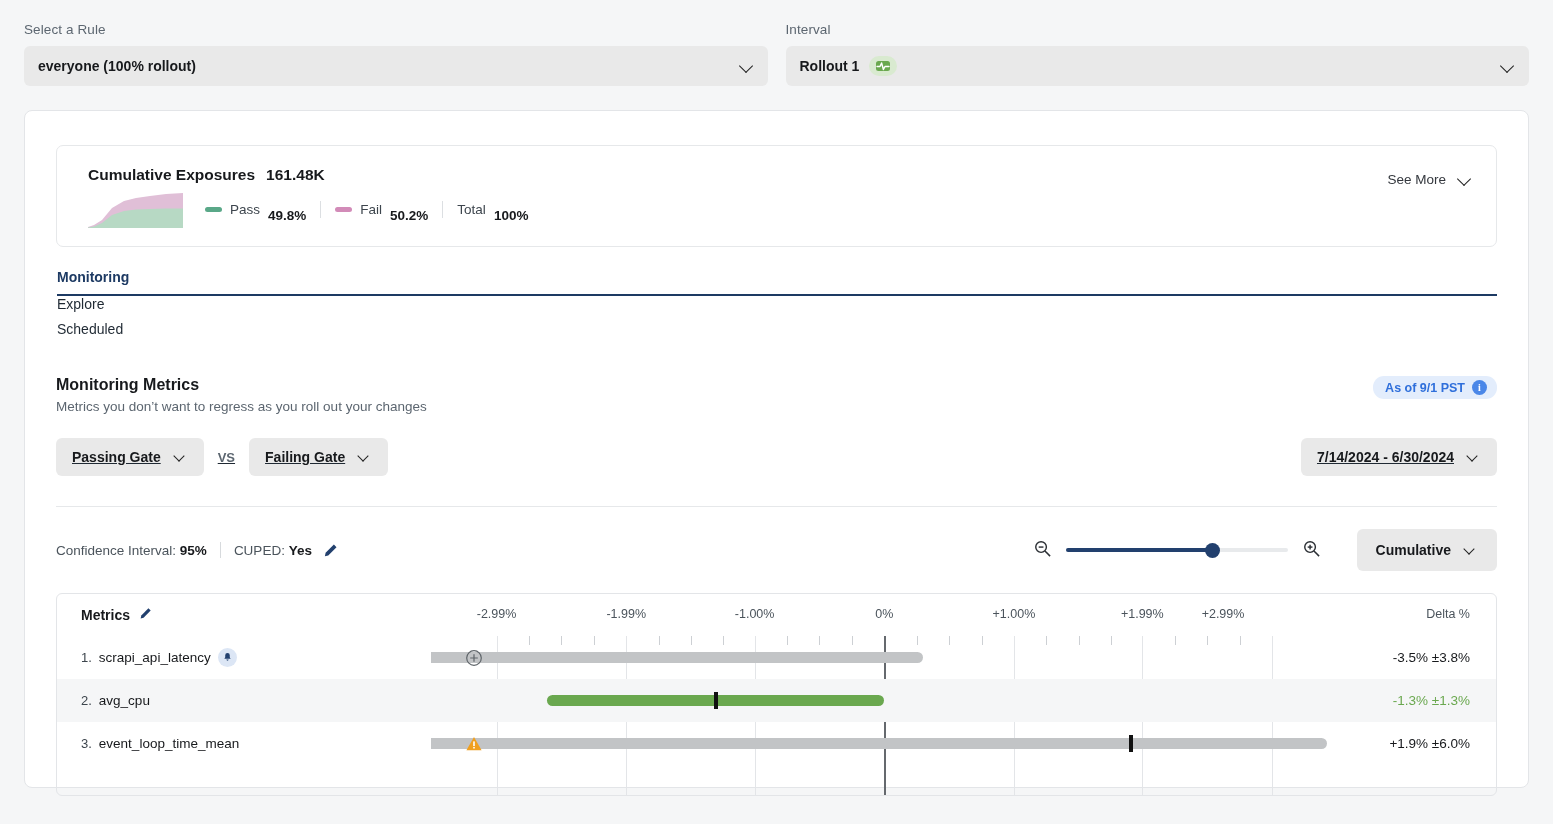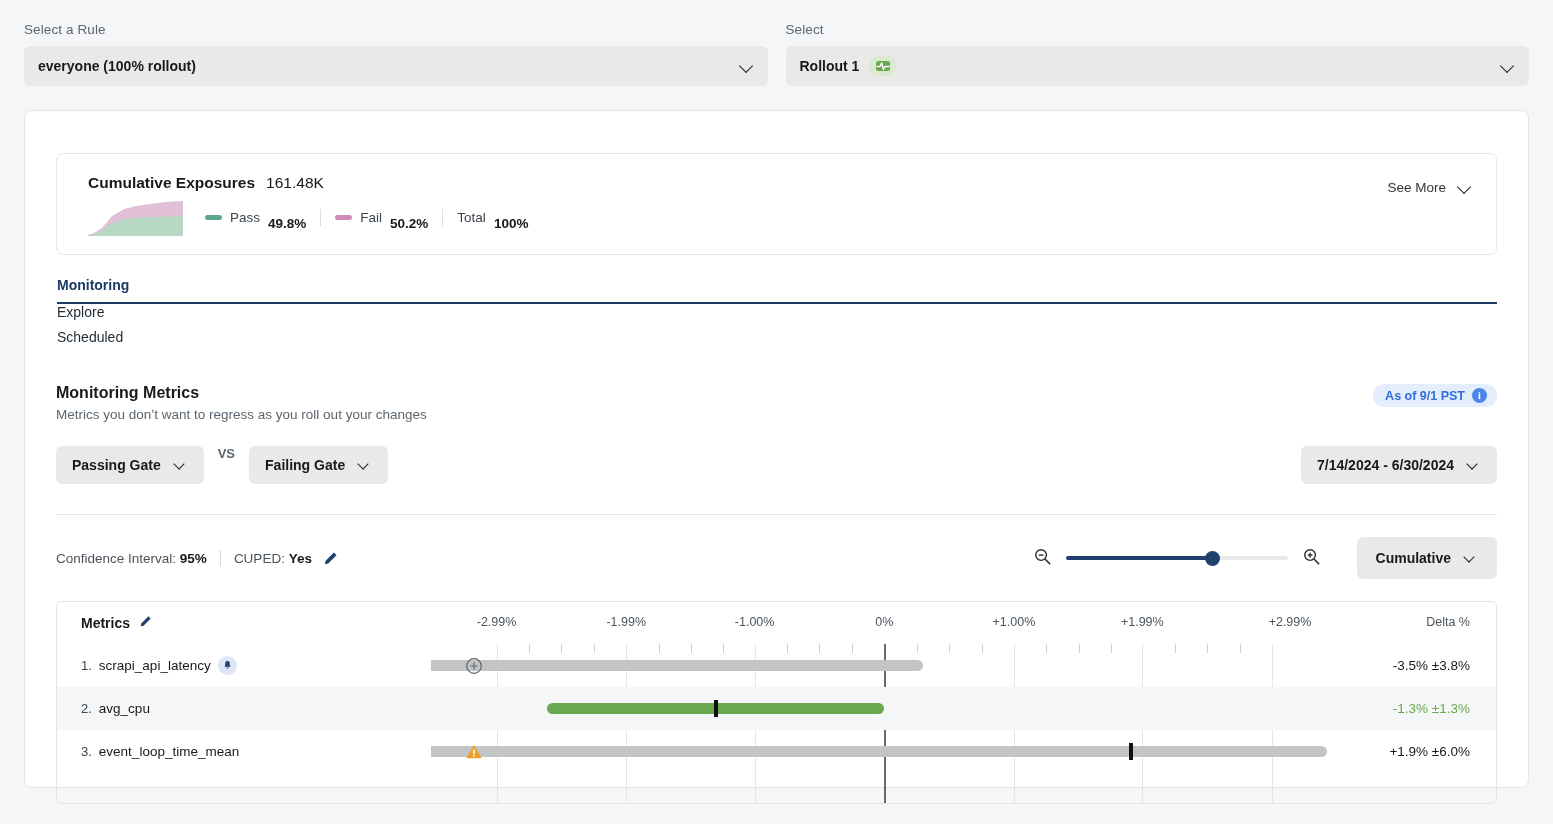--- a/index.html
+++ b/index.html
@@ -65,40 +65,40 @@
   }
   .chev.sm::before { width: 7px; height: 7px; border-width: 1.7px; }
 
   
   .card {
     margin: 24px 24px 0 24px;
     background: #ffffff;
     border: 1px solid #e3e5e8;
     border-radius: 8px;
     height: 678px;
-    padding: 16px 31px;
+    padding: 8px 31px;
   }
 
   
   .exposures {
     margin-top: 26px;
     border: 1px solid #e6e8ea;
     border-radius: 7px;
     padding: 20px 24px 18px 31px;
     display: flex;
     align-items: flex-start;
   }
   .exp-left { flex: 1; }
   .exp-title-row {
     display: flex;
     align-items: baseline;
     gap: 11px;
   }
   .exp-title { font-size: 15.5px; font-weight: bold; color: #17191c; }
-  .exp-value { font-size: 15.5px; font-weight: normal; color: #17191c; }
+  .exp-value { font-size: 15.5px; font-weight: bold; color: #17191c; }
   .exp-legend-row {
     display: flex;
     align-items: center;
     margin-top: 6px;
     gap: 0;
   }
   .spark { width: 95px; height: 38px; margin-right: 22px; }
   .legend-item {
     display: flex; align-items: center; gap: 8px;
     font-size: 13.5px; color: #3d454d;
@@ -159,22 +159,23 @@
     width: 15px; height: 15px; border-radius: 50%;
     background: #4a87e8; color: #fff;
     font-size: 10px; font-weight: bold;
     display: flex; align-items: center; justify-content: center;
     font-family: "Liberation Serif", serif;
   }
 
   
   .gates-row {
     display: flex;
-    align-items: flex-start;
+    align-items: center;
     margin-top: 24px;
+    text-decoration: underline;
   }
   .pill-btn {
     background: #e9e9e9;
     border-radius: 6px;
     height: 38px;
     display: inline-flex;
     align-items: center;
     gap: 13px;
     padding: 0 16px;
     font-size: 14px;
@@ -362,21 +363,21 @@
 
   <div class="select-group">
     <div class="select-label">Select a Rule</div>
     <div class="select-box">
       <span class="select-value">everyone (100% rollout)</span>
       <span class="chev"></span>
     </div>
   </div>
 
   <div class="select-group">
-    <div class="select-label">Select</div>
+    <div class="select-label">Interval</div>
     <div class="select-box">
       <span class="select-value">Rollout 1</span>
       <span class="pulse-badge">
         <svg width="16" height="14" viewBox="0 0 16 14">
           <rect x="1" y="2" width="14" height="10" rx="2.5" fill="#6aa84f"></rect>
           <polyline points="2,7.5 5,7.5 6.6,4 8.4,10.5 10,7.5 14,7.5" fill="none" stroke="#ffffff" stroke-width="1.4" stroke-linejoin="round" stroke-linecap="round"></polyline>
         </svg>
       </span>
       <span class="chev"></span>
     </div>
@@ -510,21 +511,21 @@
           </svg>
         </span>
       </span>
       <div class="axis-labels" id="axis-labels">
           <span class="axis-tick-label" style="left: 63.541px;">-2.99%</span>
           <span class="axis-tick-label" style="left: 193.216px;">-1.99%</span>
           <span class="axis-tick-label" style="left: 321.595px;">-1.00%</span>
           <span class="axis-tick-label" style="left: 451.27px;">0%</span>
           <span class="axis-tick-label" style="left: 580.946px;">+1.00%</span>
           <span class="axis-tick-label" style="left: 709.325px;">+1.99%</span>
-          <span class="axis-tick-label" style="left: 857px;">+2.99%</span>
+          <span class="axis-tick-label" style="left: 790px;">+2.99%</span>
         </div>
       <span class="delta-head">Delta %</span>
     </div>
 
     <div class="mt-body">
       <div class="plot" id="plot-grid">
           <div class="minor-tick" style="left: 439.541px;"></div>
           <div class="minor-tick" style="left: 471.96px;"></div>
           <div class="minor-tick" style="left: 504.379px;"></div>
           <div class="minor-tick" style="left: 536.798px;"></div>

